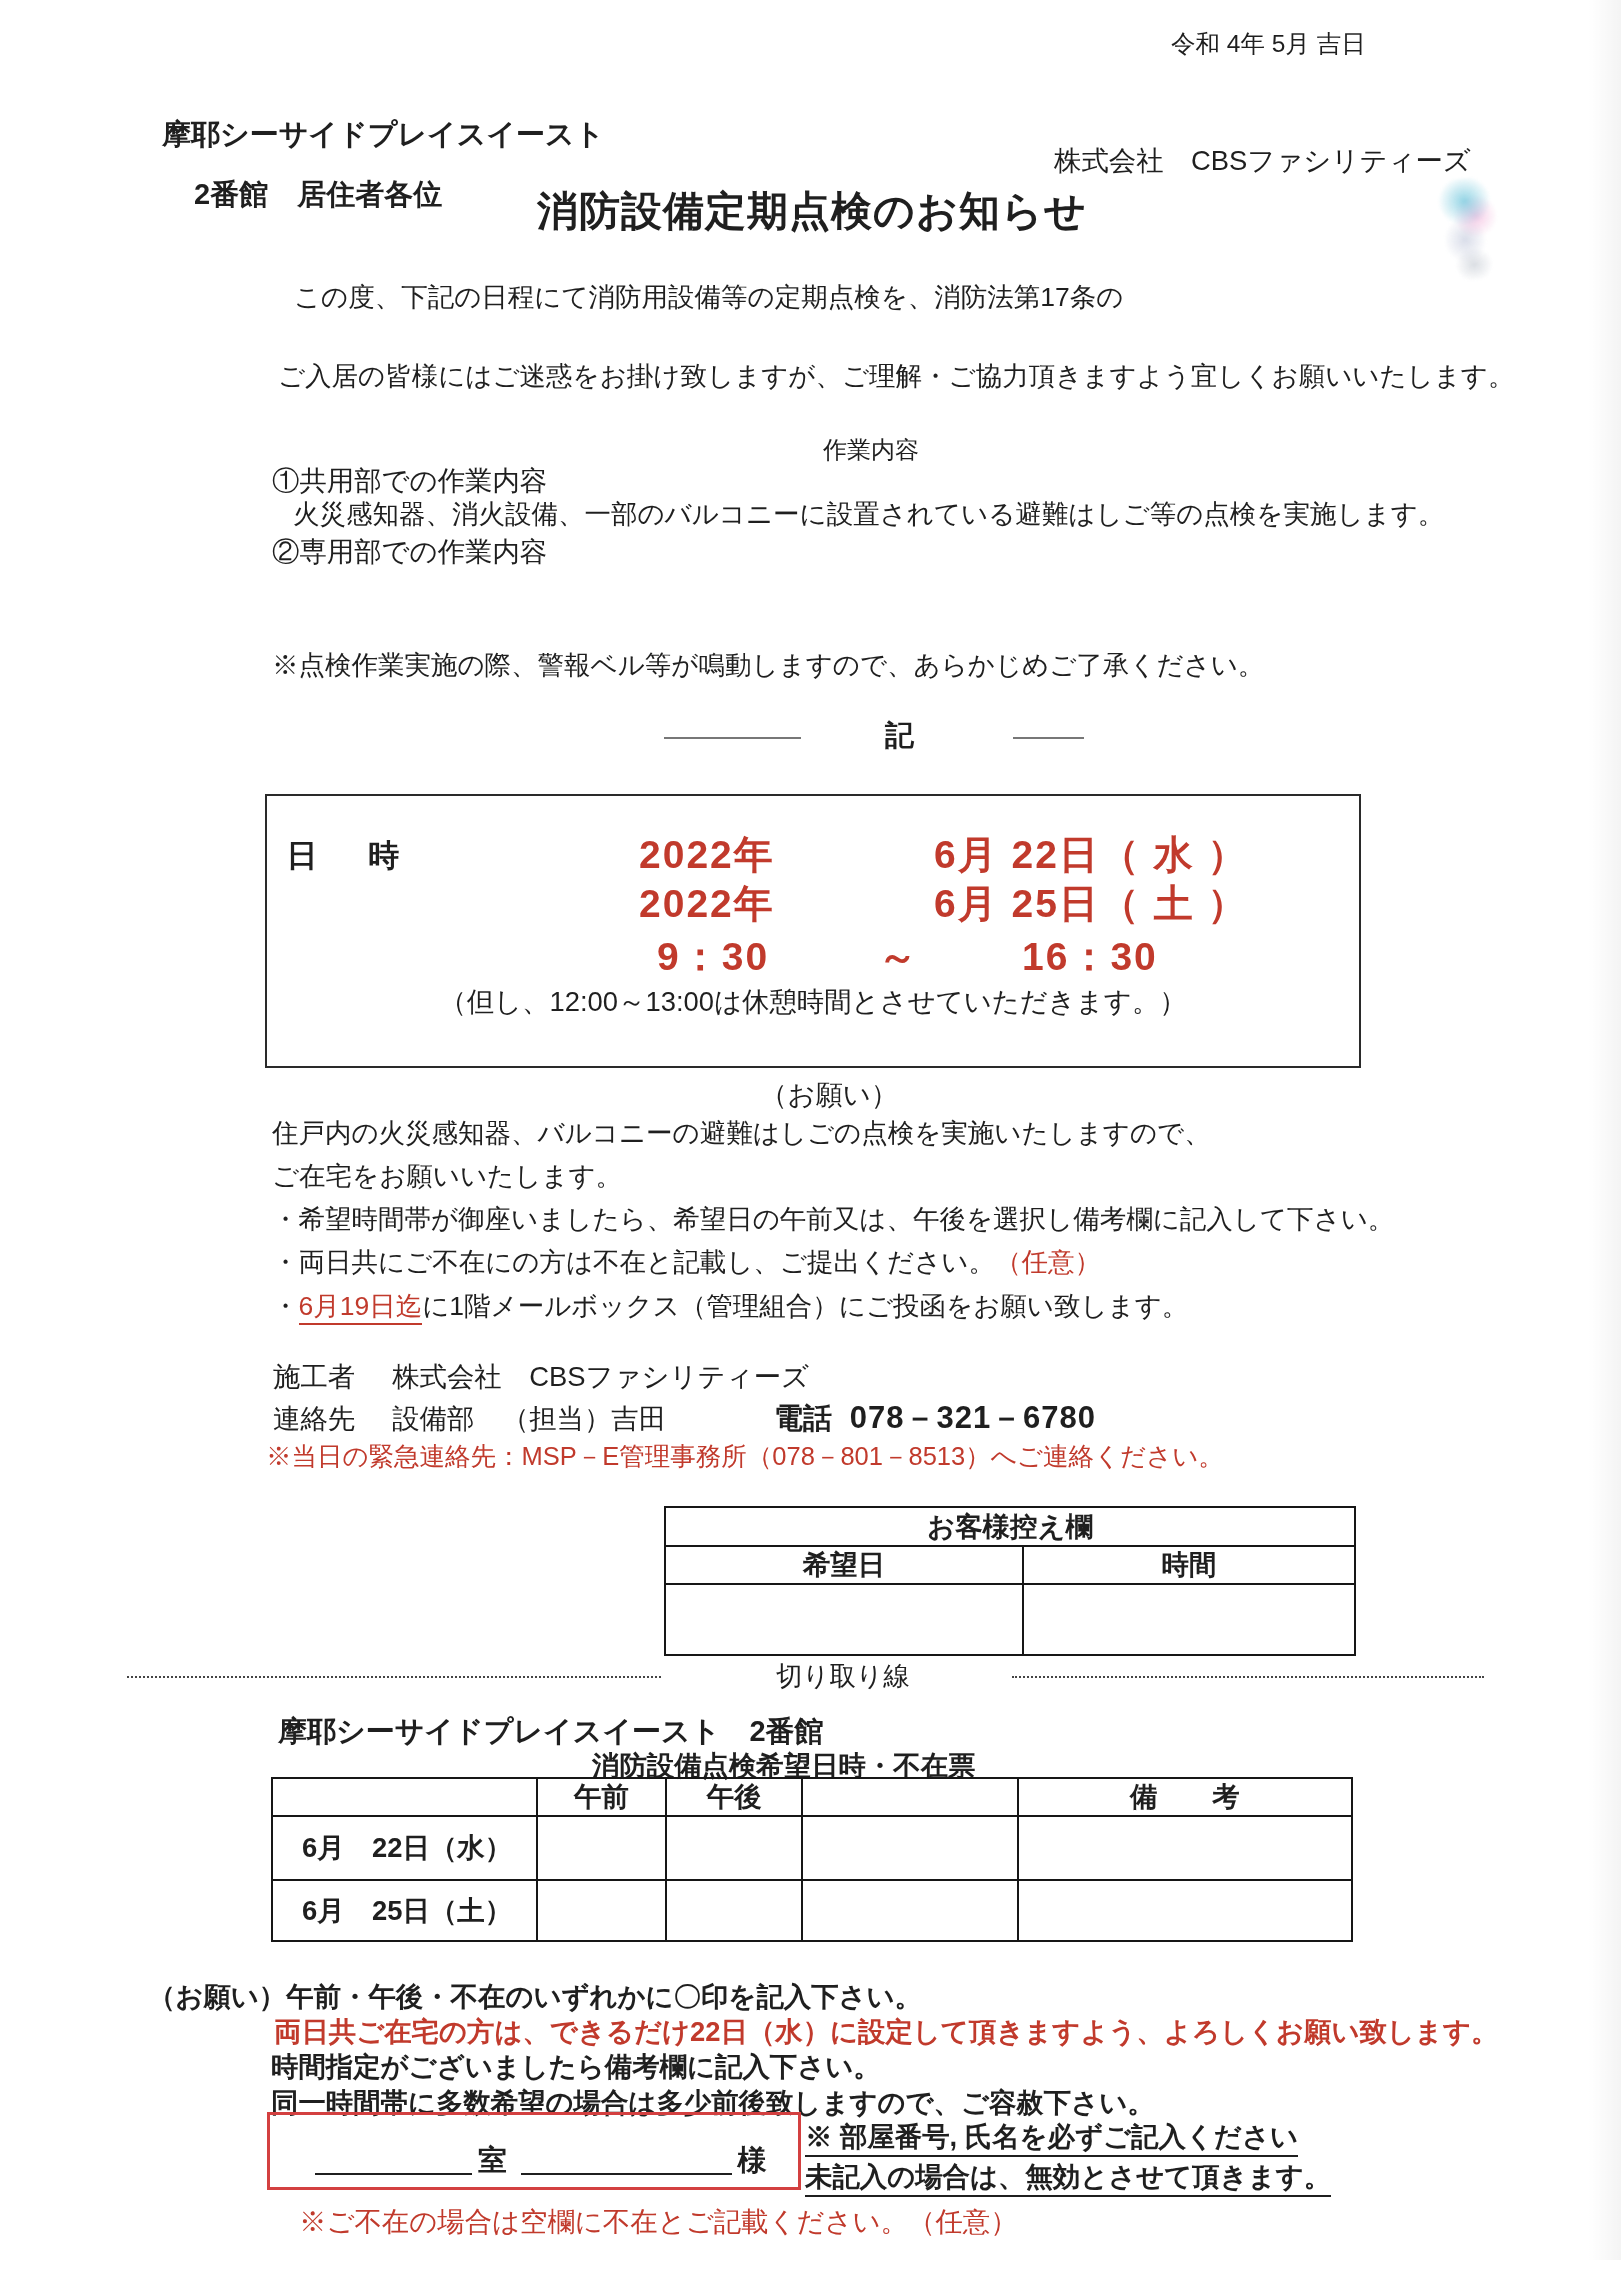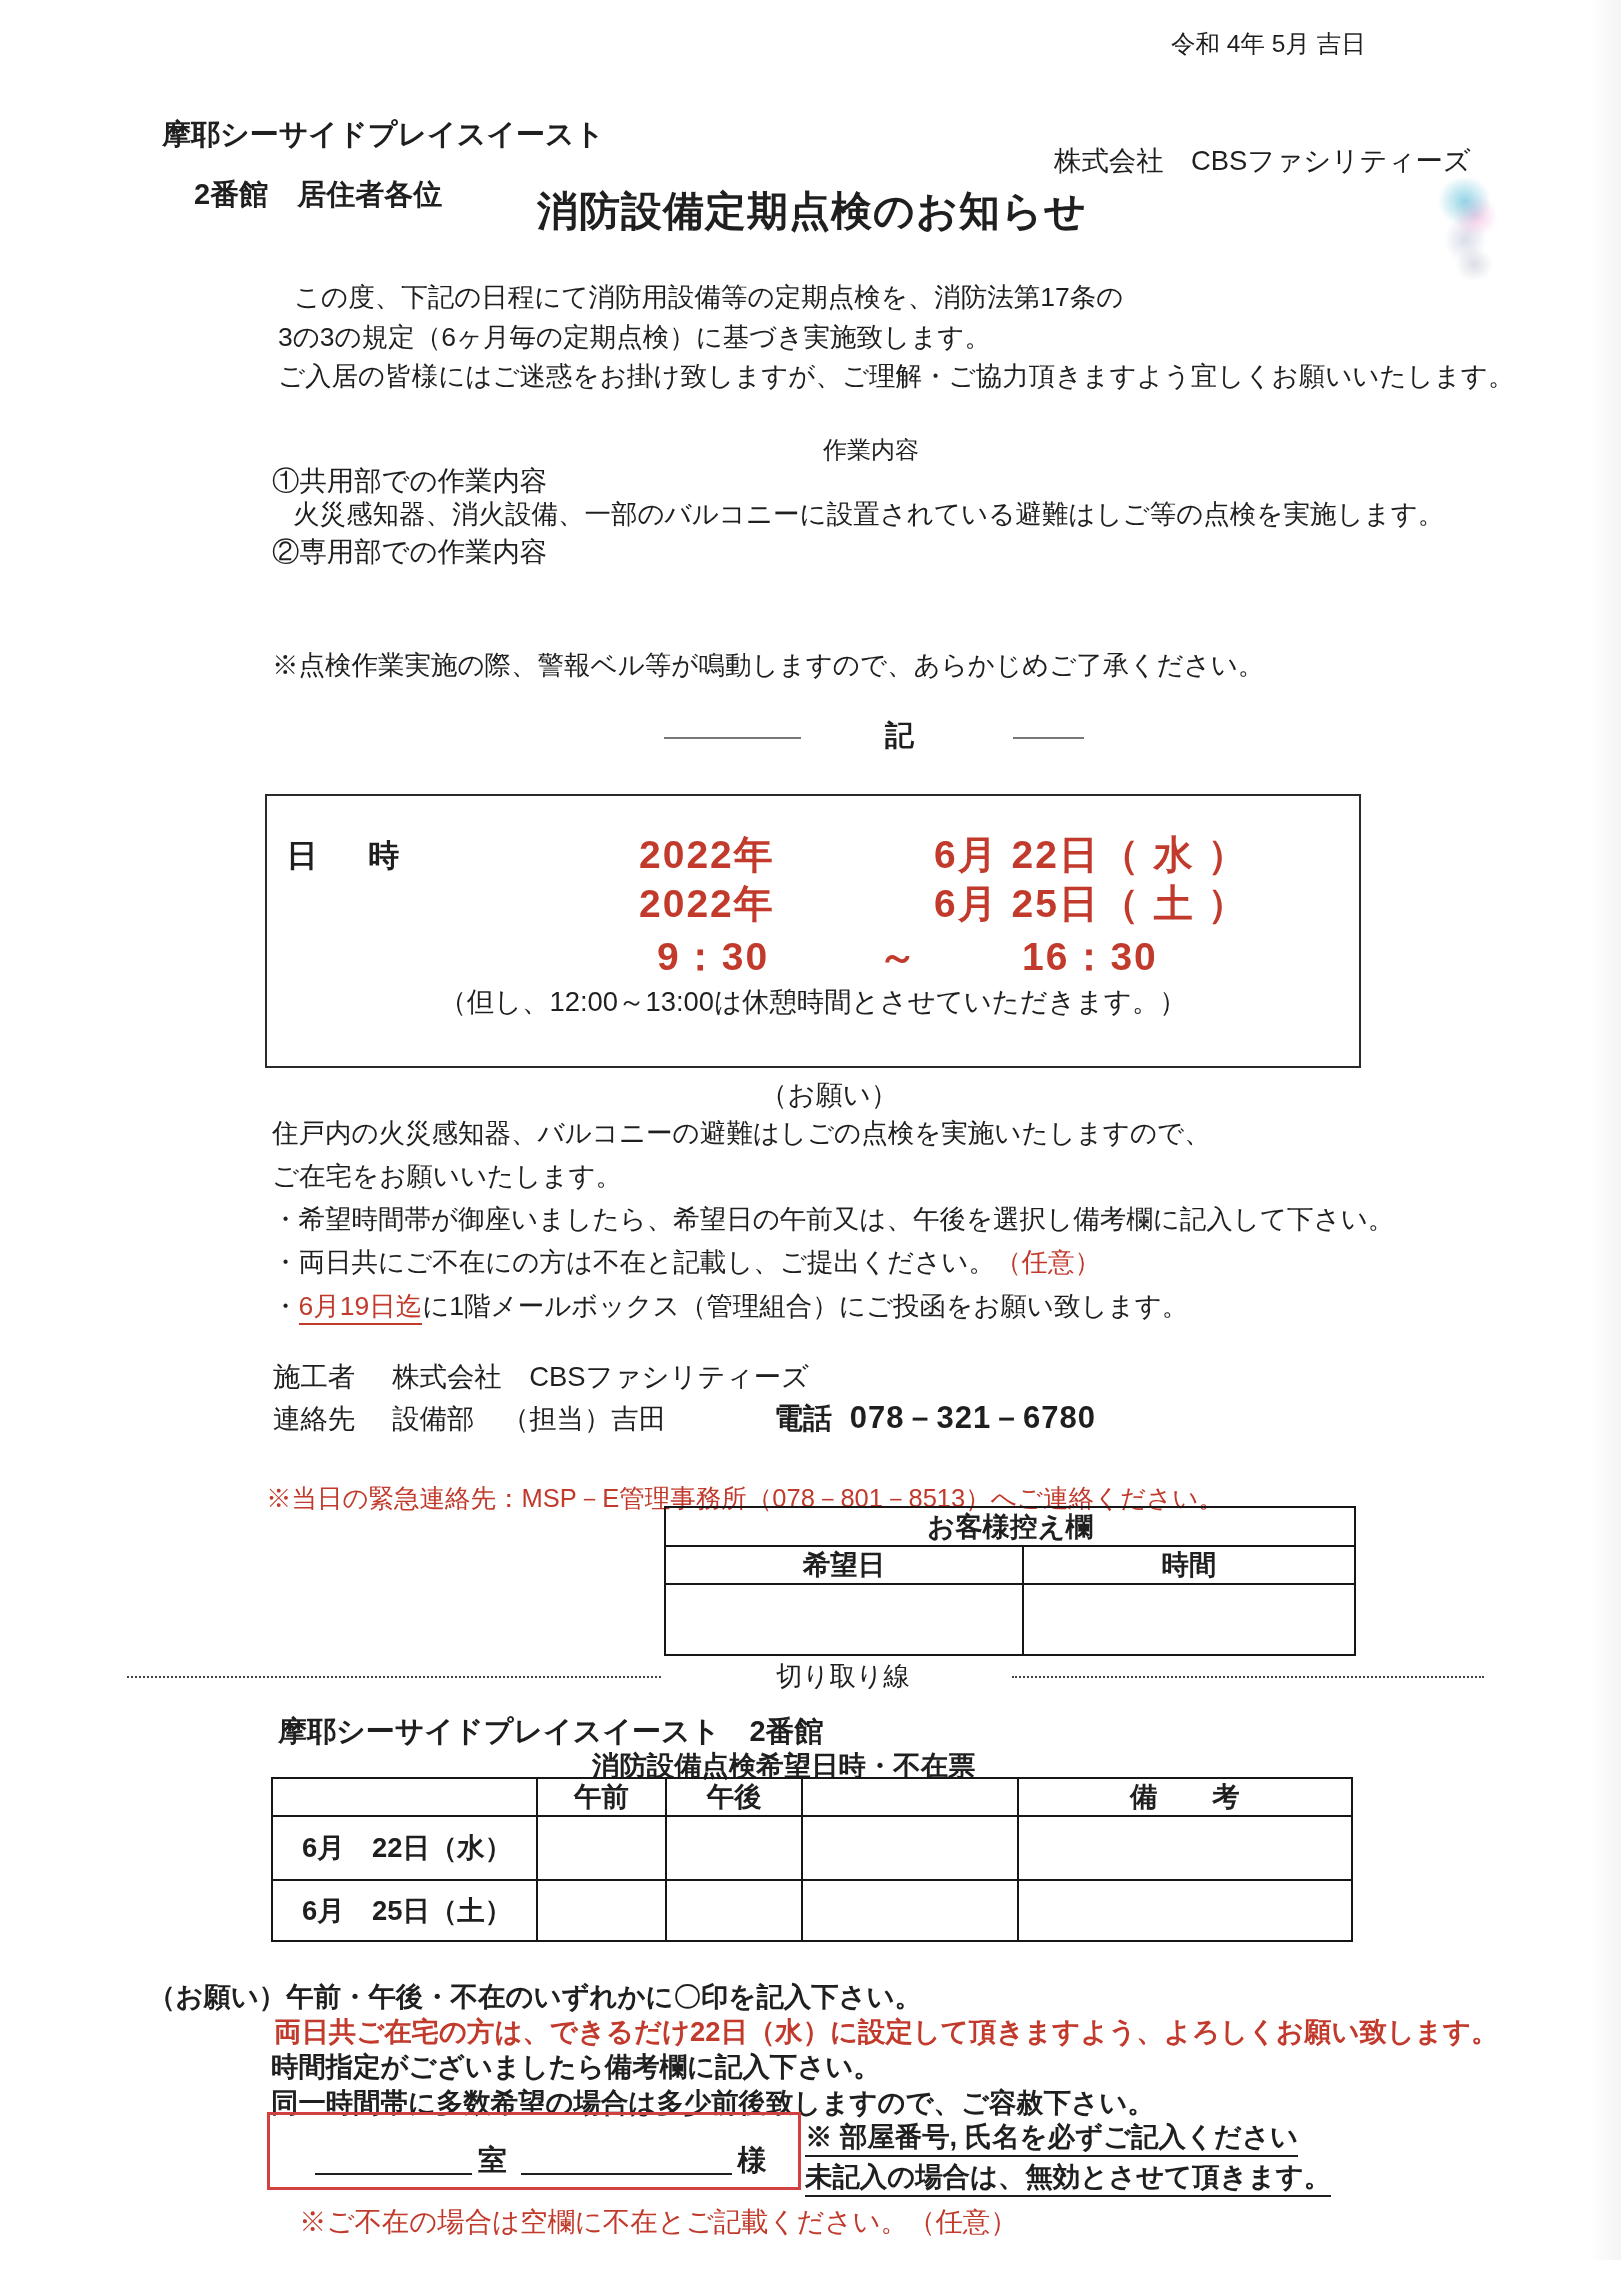--- a/index.html
+++ b/index.html
@@ -83,21 +83,20 @@
   <div class="abs b" style="left:162px; top:116px; font-size:29px;">摩耶シーサイドプレイスイースト</div>
   <div class="abs b" style="left:194px; top:176px; font-size:29px;">2番館　居住者各位</div>
 
   <div class="abs" style="left:1054px; top:144px; font-size:27.4px;">株式会社　CBSファシリティーズ</div>
 
   <div class="stamp"></div>
 
   <div class="abs b" style="left:537px; top:186px; font-size:41px; letter-spacing:1px;">消防設備定期点検のお知らせ</div>
 
   <div class="abs" style="left:294px; top:281px; font-size:26.5px;">この度、下記の日程にて消防用設備等の定期点検を、消防法第17条の</div>
-  <div class="abs" style="left:278px; top:321px; font-size:26.5px;">3の3の規定（6ヶ月毎の定期点検）に基づき実施致します。</div>
   <div class="abs" style="left:278px; top:360px; font-size:26.5px;">ご入居の皆様にはご迷惑をお掛け致しますが、ご理解・ご協力頂きますよう宜しくお願いいたします。</div>
 
   <div class="abs" style="left:823px; top:435px; font-size:24px;">作業内容</div>
   <div class="abs" style="left:272px; top:464px; font-size:27.4px;">①共用部での作業内容</div>
   <div class="abs" style="left:293px; top:498px; font-size:26.5px;">火災感知器、消火設備、一部のバルコニーに設置されている避難はしご等の点検を実施します。</div>
   <div class="abs" style="left:272px; top:535px; font-size:27.4px;">②専用部での作業内容</div>
   <div class="abs" style="left:272px; top:649px; font-size:26.5px;">※点検作業実施の際、警報ベル等が鳴動しますので、あらかじめご了承ください。</div>
 
   <div class="ki-dash" style="left:664px; top:737px; width:137px;"></div>
   <div class="abs b" style="left:885px; top:717px; font-size:29px;">記</div>
@@ -125,21 +124,21 @@
   <div class="abs" style="left:272px; top:1290px; font-size:26.5px;">
     <span>・</span><span class="red u-red">6月19日迄</span><span>に1階メールボックス（管理組合）にご投函をお願い致します。</span>
   </div>
 
   <div class="abs" style="left:273px; top:1360px; font-size:27.4px;">
     <span>施工者</span><span style="display:inline-block;width:37px;"></span><span>株式会社　CBSファシリティーズ</span>
   </div>
   <div class="abs" style="left:273px; top:1399px; font-size:27.4px;">
     <span>連絡先</span><span style="display:inline-block;width:37px;"></span><span>設備部　（担当）吉田</span><span style="display:inline-block;width:108px;"></span><span class="b" style="font-size:29px;">電話</span><span style="display:inline-block;width:17.6px;"></span><span class="b" style="font-size:31px; letter-spacing:1px;">078－321－6780</span>
   </div>
-  <div class="abs red" style="left:266px; top:1483px; font-size:25.5px;">※当日の緊急連絡先：MSP－E管理事務所（078－801－8513）へご連絡ください。</div>
+  <div class="abs red" style="left:266px; top:1441px; font-size:25.5px;">※当日の緊急連絡先：MSP－E管理事務所（078－801－8513）へご連絡ください。</div>
 
   <div class="copy-table">
     <table class="outer">
       <tbody>
           <tr style="height:39px;">
         <td colspan="2">お客様控え欄</td>
       </tr>
       <tr style="height:37px;">
         <td style="width:359px;">希望日</td>
         <td style="width:333px;">時間</td>

